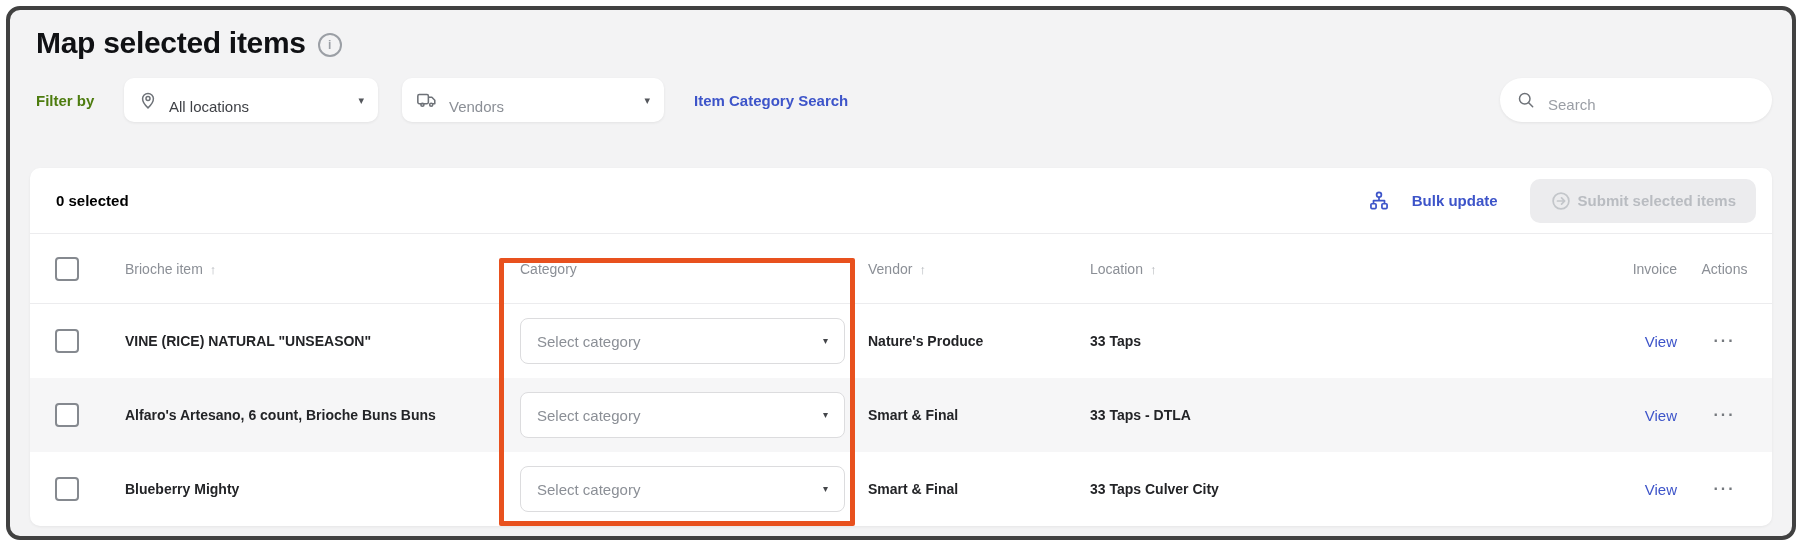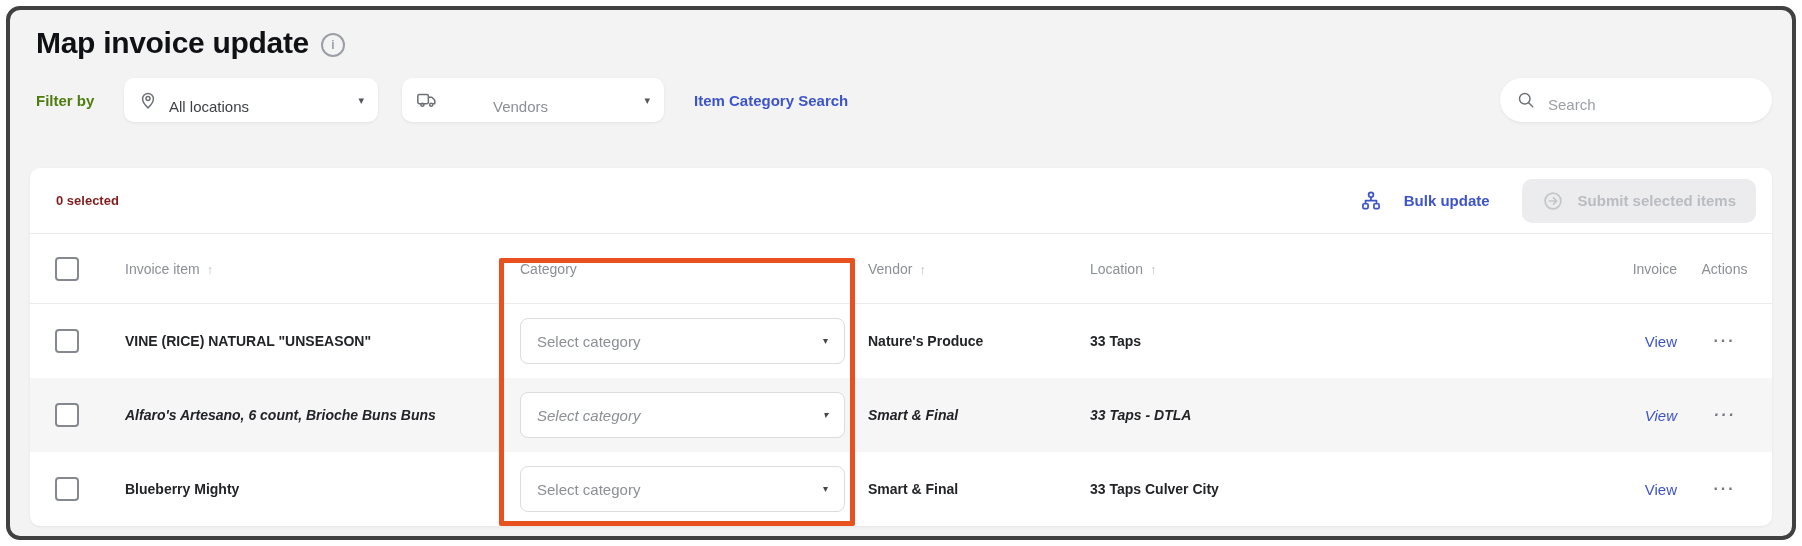--- a/index.html
+++ b/index.html
@@ -12,43 +12,43 @@
   .page-title{margin:0;font-size:30px;font-weight:700;color:#101114;letter-spacing:-0.3px;}
   .info-icon{width:20px;height:20px;border:2px solid #9b9fa5;border-radius:50%;color:#9b9fa5;
     display:flex;align-items:center;justify-content:center;font-size:12px;font-weight:700;margin-top:4px;}
 
   
   .filter-row{display:flex;align-items:center;margin:18px 20px 0 26px;height:44px;}
   .filter-label{width:88px;font-size:15px;font-weight:700;color:#4d7c0f;}
   .pill{height:44px;background:#fff;border-radius:10px;display:flex;align-items:center;
     padding:0 14px;box-sizing:border-box;box-shadow:0 1px 3px rgba(0,0,0,0.07);cursor:pointer;}
   .pill-loc{width:254px;}
-  .pill-vend{width:262px;margin-left:24px;gap:44px;}
+  .pill-vend{width:262px;margin-left:24px;}
   .pill-text{font-size:15px;margin-left:11px;flex:1;margin-top:12px;}
   .pill-loc .pill-text{color:#3f4146;}
   .pill-vend .pill-text{color:#8b8f96;}
   .caret{font-size:11px;color:#54575c;line-height:1;}
   .cat-link{margin-left:30px;font-size:15px;font-weight:700;cursor:pointer;}
   .search-pill{margin-left:auto;width:272px;height:44px;background:#fff;border-radius:22px;
     display:flex;align-items:center;padding:0 16px;box-sizing:border-box;box-shadow:0 1px 3px rgba(0,0,0,0.07);}
   .search-pill input{border:none;outline:none;background:transparent;flex:1;margin-left:10px;font-size:15px;color:#3f4146;font-family:inherit;margin-top:8px;}
   .search-pill input::placeholder{color:#9a9ea5;}
 
   
   .card{margin:46px 20px 0 20px;height:358px;background:#fff;border-radius:10px;box-shadow:0 1px 3px rgba(0,0,0,0.06);}
   .toolbar{height:66px;display:flex;align-items:center;padding:0 16px 0 26px;border-bottom:1px solid #ececee;box-sizing:border-box;}
-  .selected-count{font-size:13px;font-weight:700;color:#7f1d1d;}
+  .selected-count{font-size:15px;font-weight:700;color:#000000;}
   .bulk-btn{margin-left:auto;display:flex;align-items:center;gap:22px;font-size:15px;font-weight:700;cursor:pointer;background:none;border:none;font-family:inherit;}
-  .submit-btn{margin-left:26px;height:44px;display:flex;align-items:center;gap:14px;padding:0 20px;
+  .submit-btn{margin-left:26px;height:44px;display:flex;align-items:center;gap:6px;padding:0 20px;
     background:#ececee;color:#b9bcc1;font-size:15px;font-weight:700;border:none;border-radius:10px;font-family:inherit;cursor:default;}
 
   
   .thead{height:70px;display:flex;align-items:center;border-bottom:1px solid #ececee;color:#8b8f96;font-size:14px;box-sizing:border-box;}
   .trow{height:74px;display:flex;align-items:center;}
-  .trow.alt{background:#f6f6f7;font-style:italic;}
+  .trow.alt{background:#f6f6f7;}
   .c-check{flex:0 0 95px;padding-left:25px;box-sizing:border-box;display:flex;align-items:center;}
   .c-item{flex:0 0 395px;padding-right:20px;box-sizing:border-box;}
   .c-cat{flex:0 0 348px;}
   .c-vendor{flex:0 0 222px;}
   .c-loc{flex:1 1 auto;}
   .c-invoice{flex:0 0 100px;display:flex;justify-content:flex-end;}
   .c-actions{flex:0 0 95px;display:flex;justify-content:center;}
   .sort-arrow{color:#b3b6bb;font-size:13px;margin-left:7px;}
   .cell-text{font-size:14px;font-weight:700;color:#232427;}
   .checkbox{width:20px;height:20px;border:2px solid #85898f;border-radius:4px;background:#fff;cursor:pointer;}
@@ -65,21 +65,21 @@
 
   .ico{display:inline-flex;flex:0 0 auto;}
 </style>
 </head>
 <body>
 
 <div class="page">
   <div class="frame">
 
     <div class="title-row">
-      <h1 class="page-title">Map invoice update</h1>
+      <h1 class="page-title">Map selected items</h1>
       <div class="info-icon">i</div>
     </div>
 
     <div class="filter-row">
       <div class="filter-label">Filter by</div>
 
       <div class="pill pill-loc">
         <span class="ico">
           <svg width="20" height="20" viewBox="0 0 24 24" fill="none" stroke="#6e7publi278" stroke-width="1.8">
             <path d="M12 21.5C12 21.5 5.5 15.6 5.5 10.6a6.5 6.5 0 1 1 13 0c0 5-6.5 10.9-6.5 10.9z" stroke="#6e7278"></path>
@@ -142,21 +142,21 @@
           </span>
           <span>Submit selected items</span>
         </button>
       </div>
 
       <div class="thead">
         <div class="c-check">
             <span class="checkbox"></span>
           </div>
         <div class="c-item">
-          <span>Invoice item</span><span class="sort-arrow">↑</span>
+          <span>Brioche item</span><span class="sort-arrow">↑</span>
         </div>
         <div class="c-cat">
           <span>Category</span>
         </div>
         <div class="c-vendor">
           <span>Vendor</span><span class="sort-arrow">↑</span>
         </div>
         <div class="c-loc">
           <span>Location</span><span class="sort-arrow">↑</span>
         </div>

